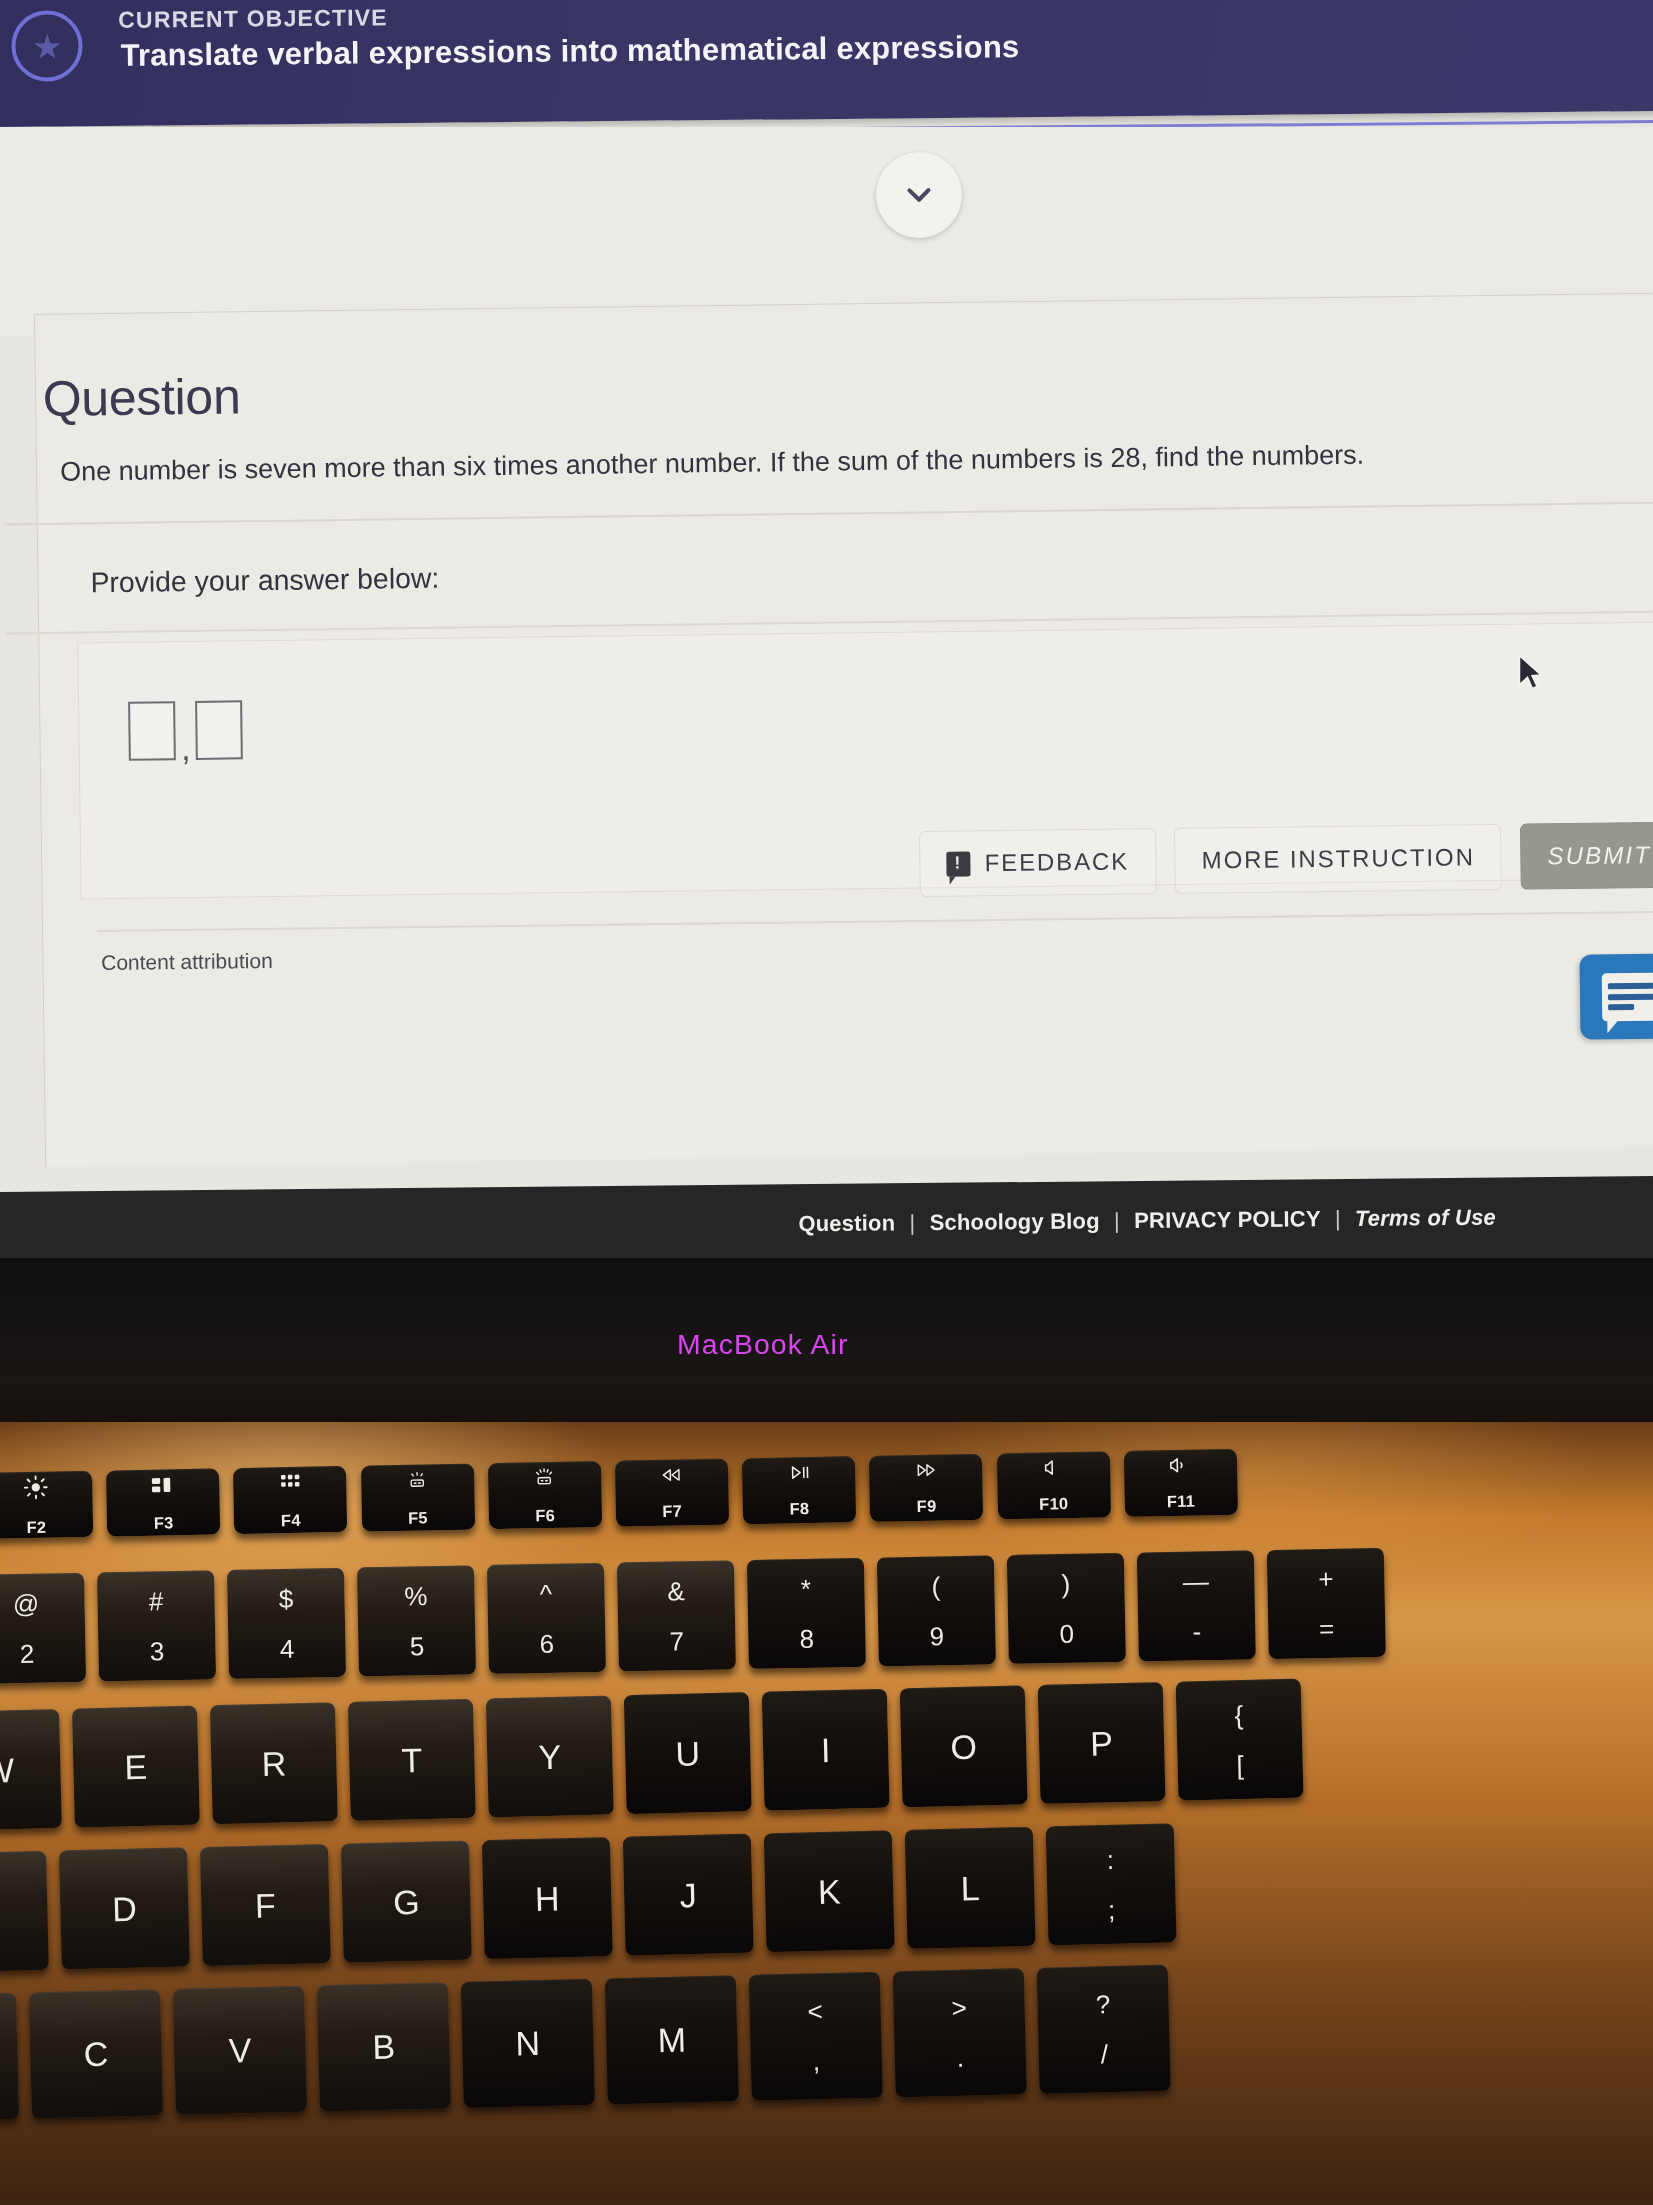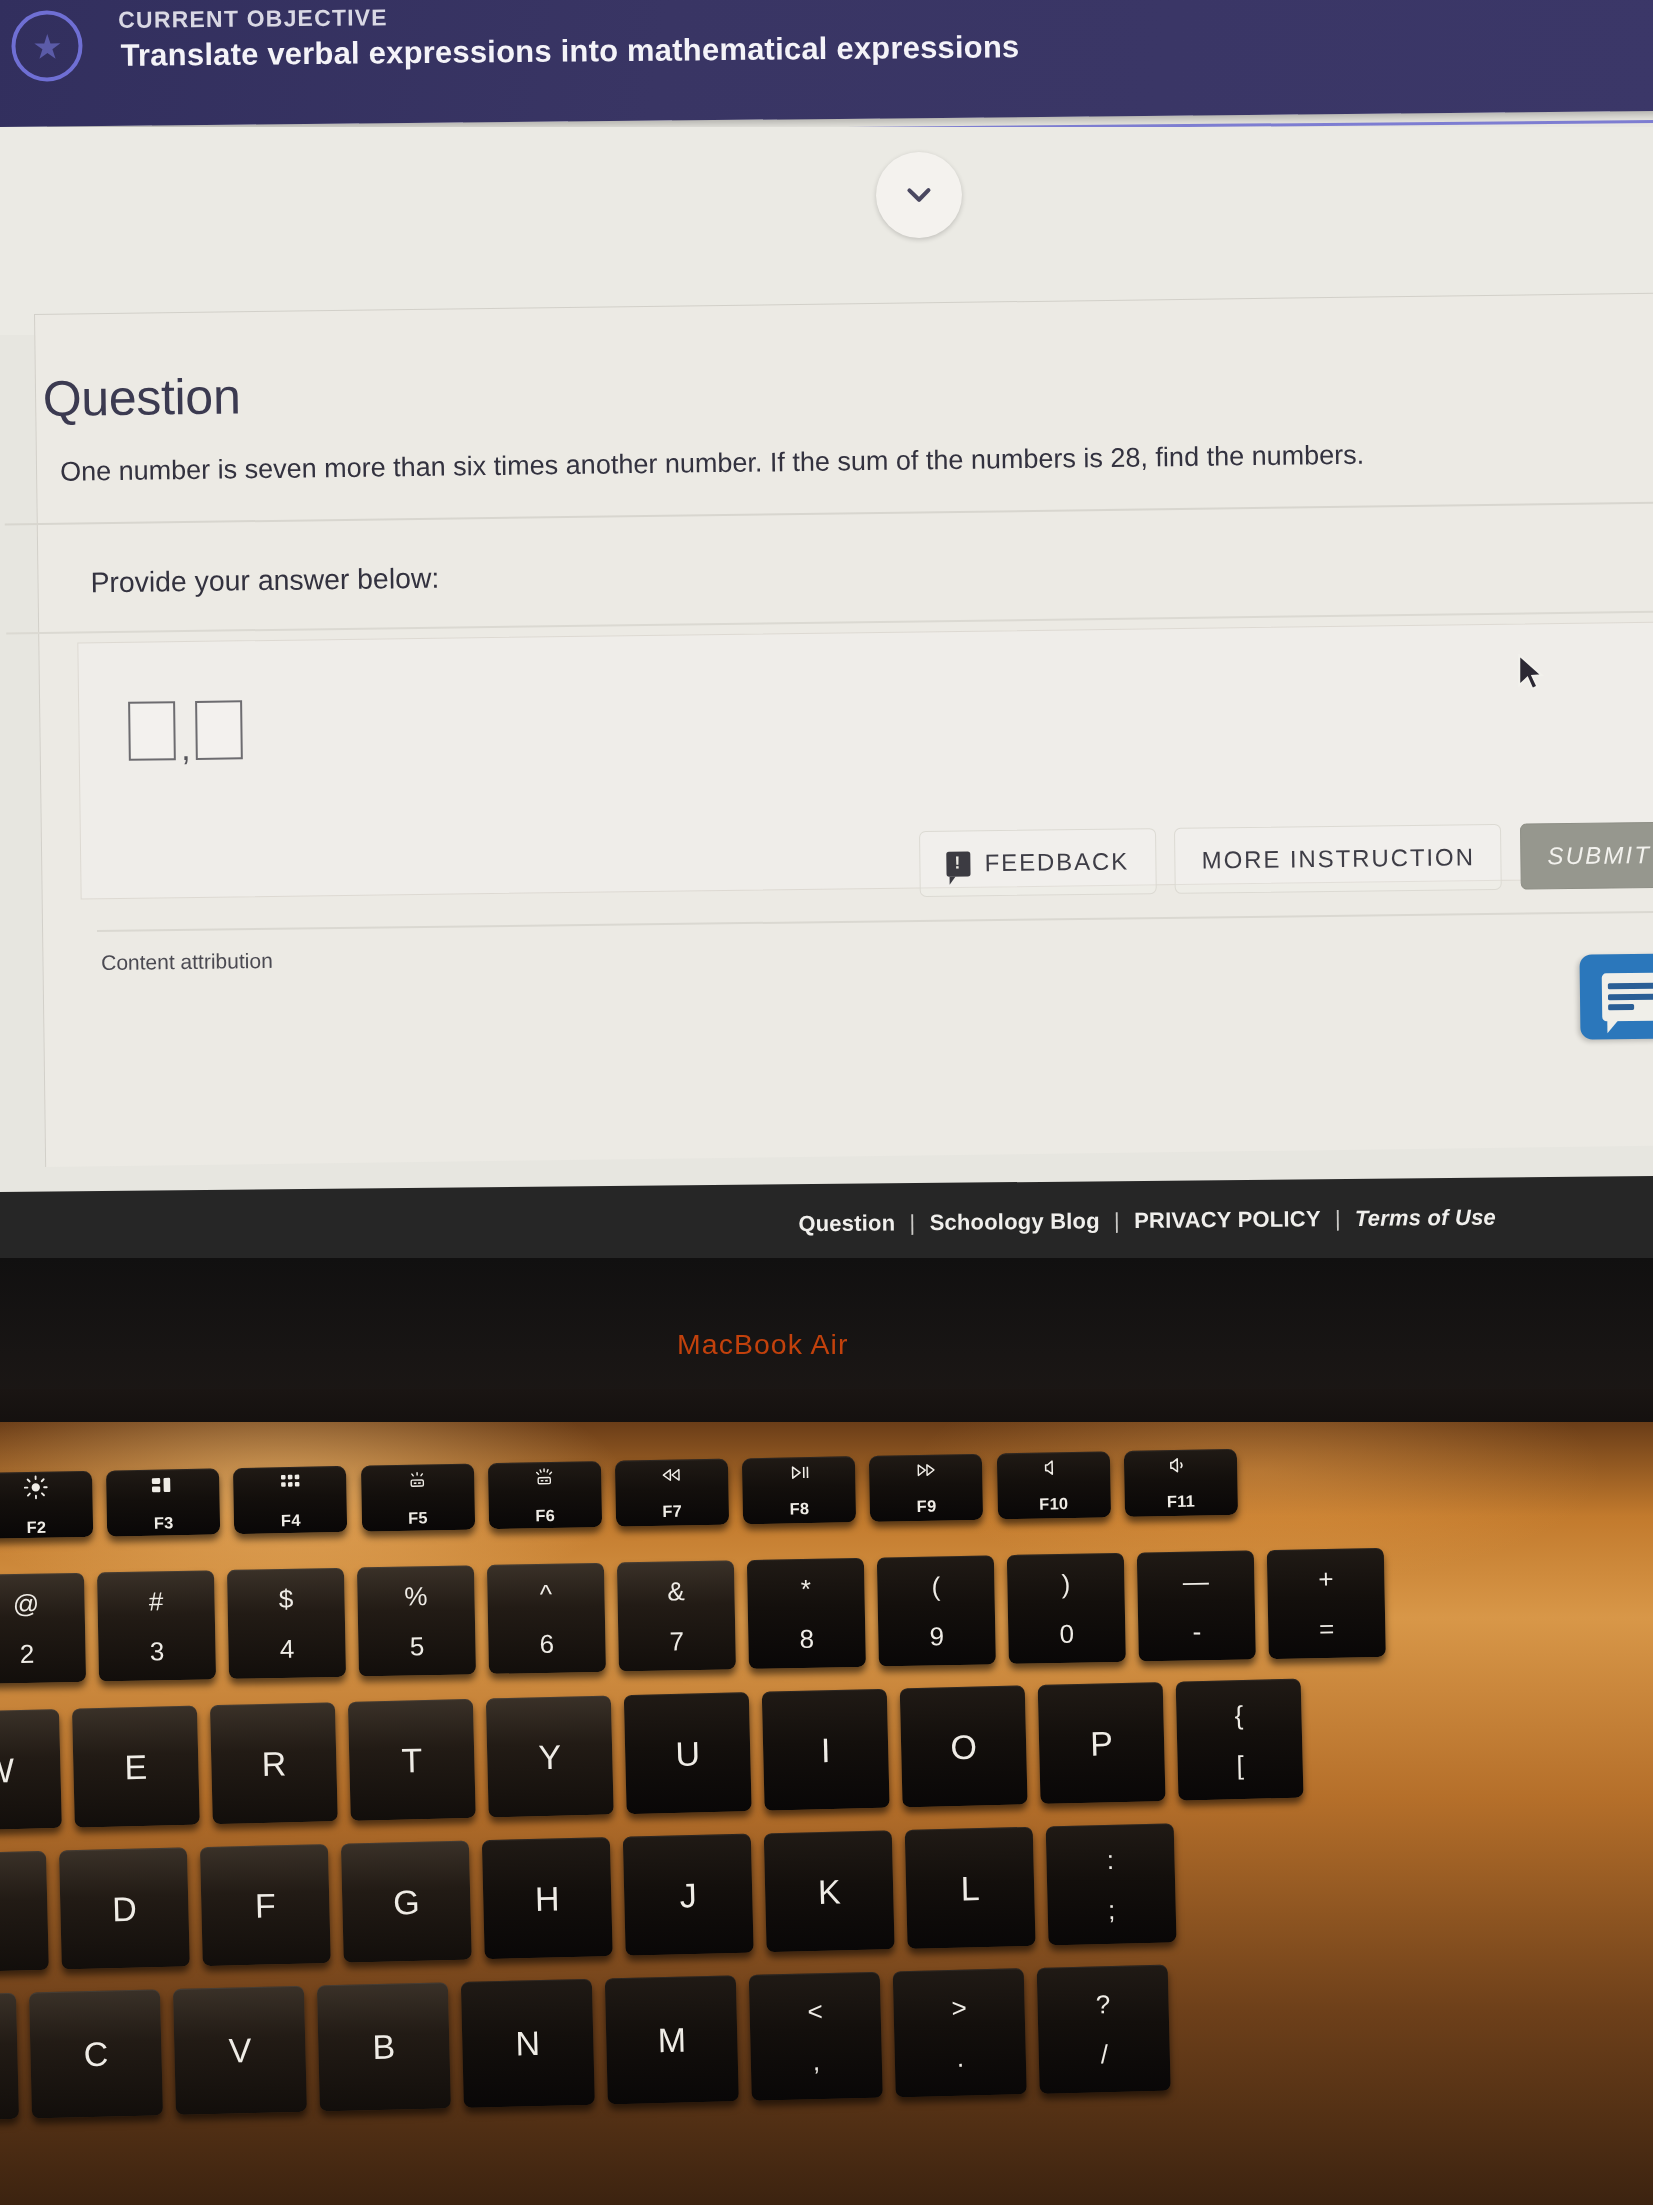--- a/index.html
+++ b/index.html
@@ -189,21 +189,21 @@
   .footer-links .sep { color: #c9c8c5; font-weight: 400; }
   .fl-italic { font-style: italic; }
 
   
   .bezel {
     position: absolute; left: 0; top: 1258px; width: 1654px; height: 175px;
     background: linear-gradient(180deg,#111010 0%,#181514 55%,#1d1815 100%);
   }
   .mba-logo {
     position: absolute; left: 677px; top: 1328px;
-    font-size: 28.4px; color: #c2410c; letter-spacing: 1.1px;
+    font-size: 28.4px; color: #d946ef; letter-spacing: 1.1px;
     font-family: "Liberation Sans", sans-serif;
   }
   .hinge {
     position: absolute; left: 0; top: 1389px; width: 1654px; height: 66px;
     background: linear-gradient(180deg,#1a1513 0%,#0f0c0b 100%);
   }
   .deck {
     position: absolute; left: 0; top: 1422px; width: 1654px; height: 783px;
     background:
       radial-gradient(875px 383px at 350px 1444px, rgba(255,190,110,.0), transparent),

